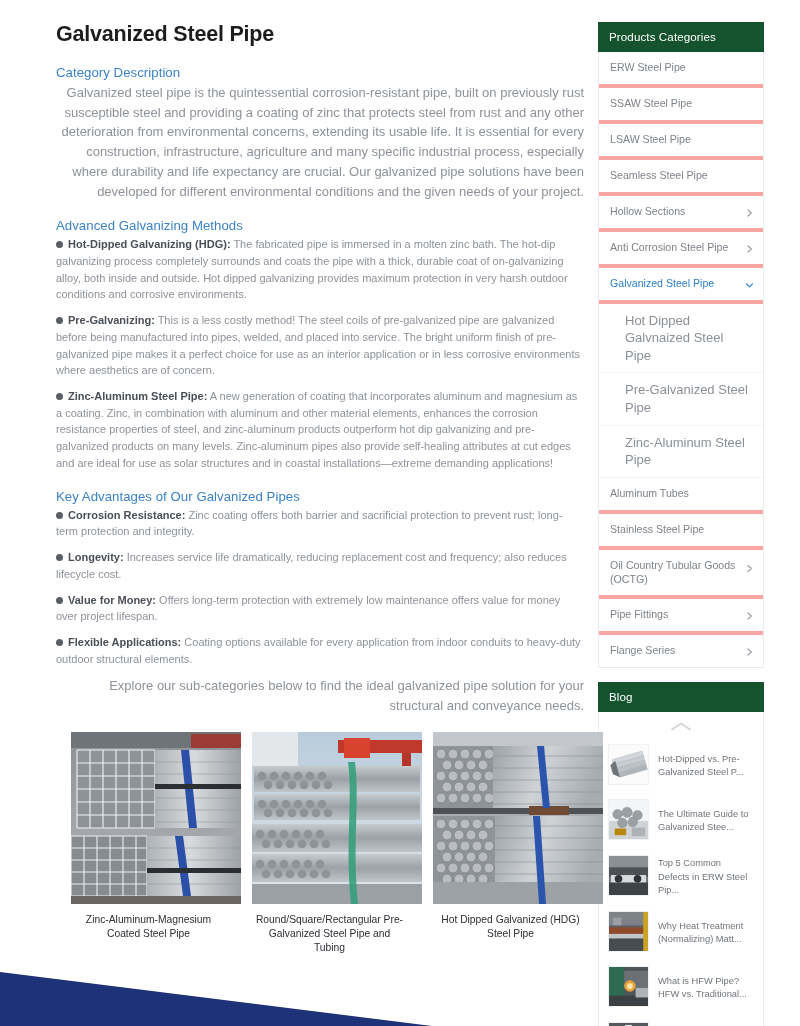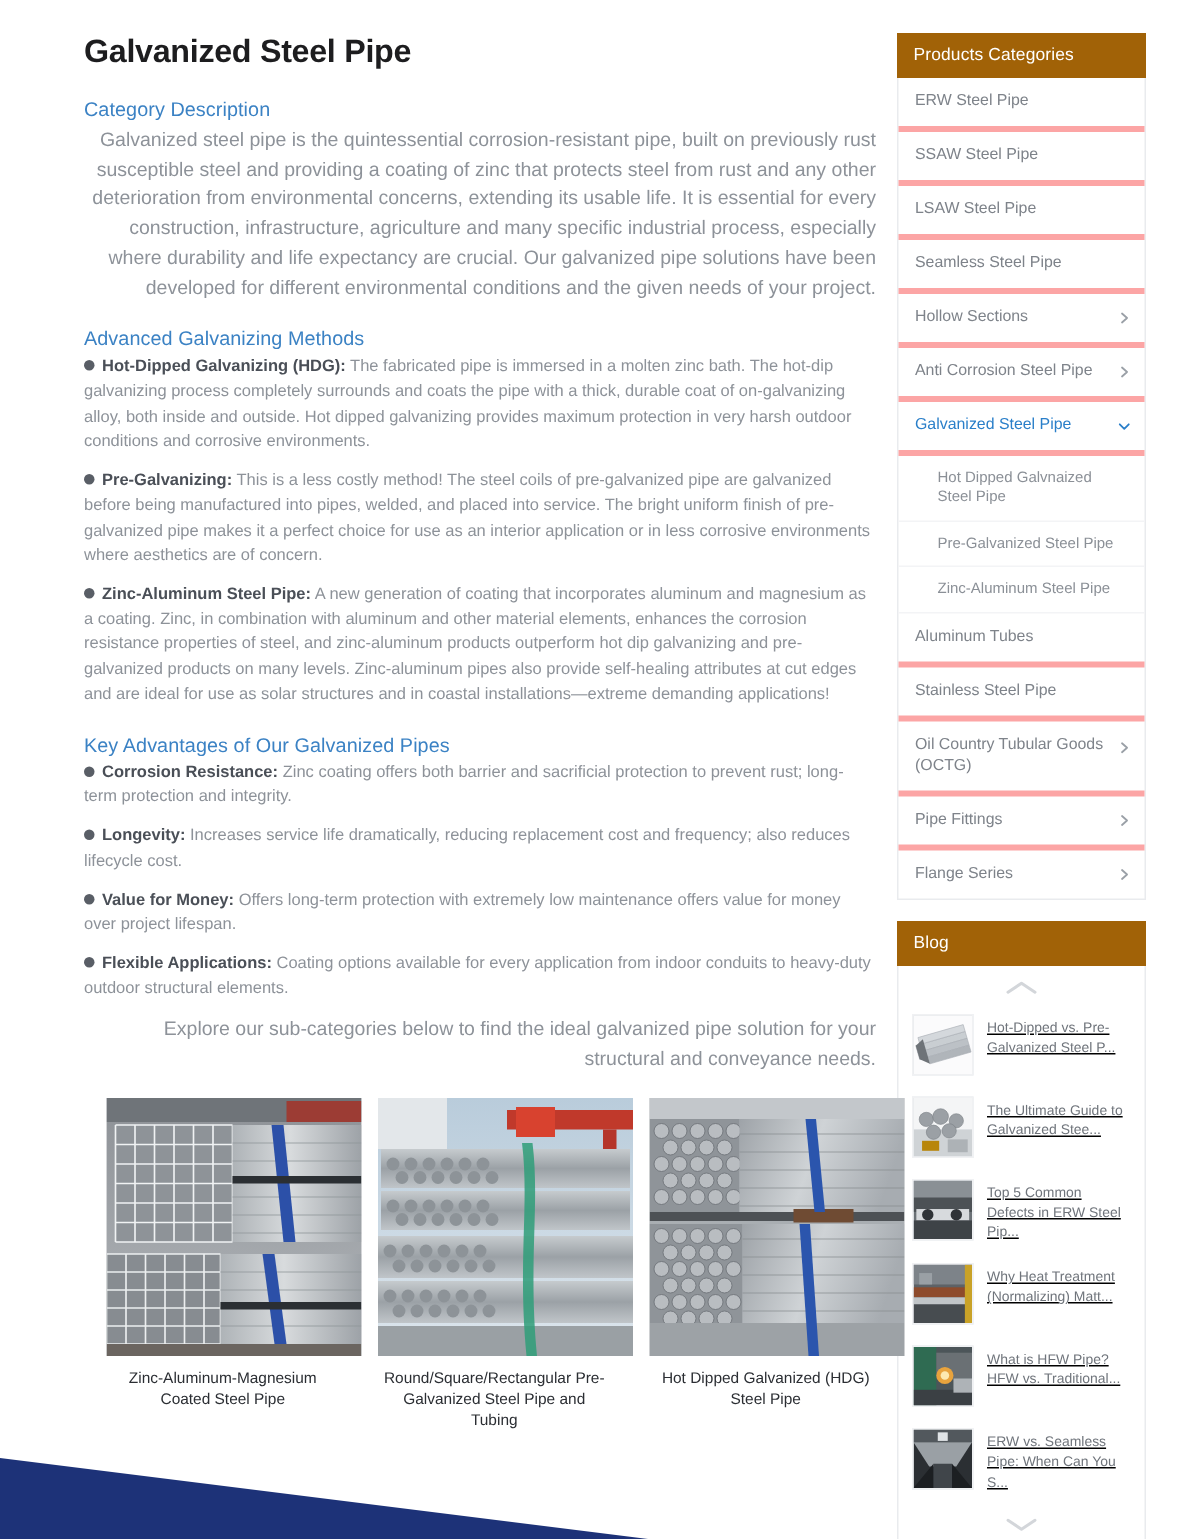--- a/index.html
+++ b/index.html
@@ -52,21 +52,21 @@
   }
   .thumb svg { display:block; width: 100%; height: 100%; }
   .cap {
     font-size: 10.3px; line-height: 1.38; color: #2b2e33;
     text-align: center; padding: 9px 2px 0;
   }
 
   
   .panel { width: 166px; margin-bottom: 14px; }
   .panel-head {
-    background: #a16207; color: #ffffff;
+    background: #14532d; color: #ffffff;
     font-size: 11.6px; padding: 8px 11px 9px;
     letter-spacing: 0.1px;
   }
   .cat-list { border: 1px solid #e9ebee; border-top: none; }
   .cat-item {
     position: relative;
     font-size: 10.6px; color: #7e838a;
     padding: 9px 22px 9px 11px;
     border-bottom: 4px solid #fca5a5;
     line-height: 1.32; cursor: pointer;
@@ -74,32 +74,32 @@
   .cat-item:last-child { border-bottom: none; }
   .cat-item.active { color: #2a7fc9; }
   .cat-item .chev {
     position: absolute; right: 9px; top: 50%;
     transform: translateY(-50%);
     width: 9px; height: 9px; color: #9aa0a7;
   }
   .cat-item.active .chev { color: #2a7fc9; }
   .cat-item.multiline .chev { top: 13px; transform: none; }
   .sub-item {
-    font-size: 10px; color: #8b9097;
+    font-size: 13px; color: #8b9097;
     padding: 8px 11px 8px 26px; line-height: 1.35;
     border-bottom: 1px solid #f3f4f6; cursor: pointer;
   }
 
   
   .blog-body { border: 1px solid #e9ebee; border-top: none; padding: 0 0 4px; }
   .arrow-row { display: flex; justify-content: center; padding: 8px 0 4px; }
   .arrow-row svg { width: 26px; height: 13px; color: #d3d6da; }
   .blog-item {
-    display: flex; align-items: flex-start; gap: 9px;
-    padding: 7px 9px 7px 9px; cursor: pointer; text-decoration: underline;
+    display: flex; align-items: center; gap: 9px;
+    padding: 7px 9px 7px 9px; cursor: pointer;
   }
   .blog-thumb {
     width: 41px; height: 41px; flex: 0 0 41px;
     overflow: hidden; background: #e4e6e9;
     border: 1px solid #f0f1f3;
   }
   .blog-thumb svg { display:block; width:100%; height:100%; }
   .blog-title {
     font-size: 9.3px; line-height: 1.42; color: #6f747b; padding-top: 3px;
   }

